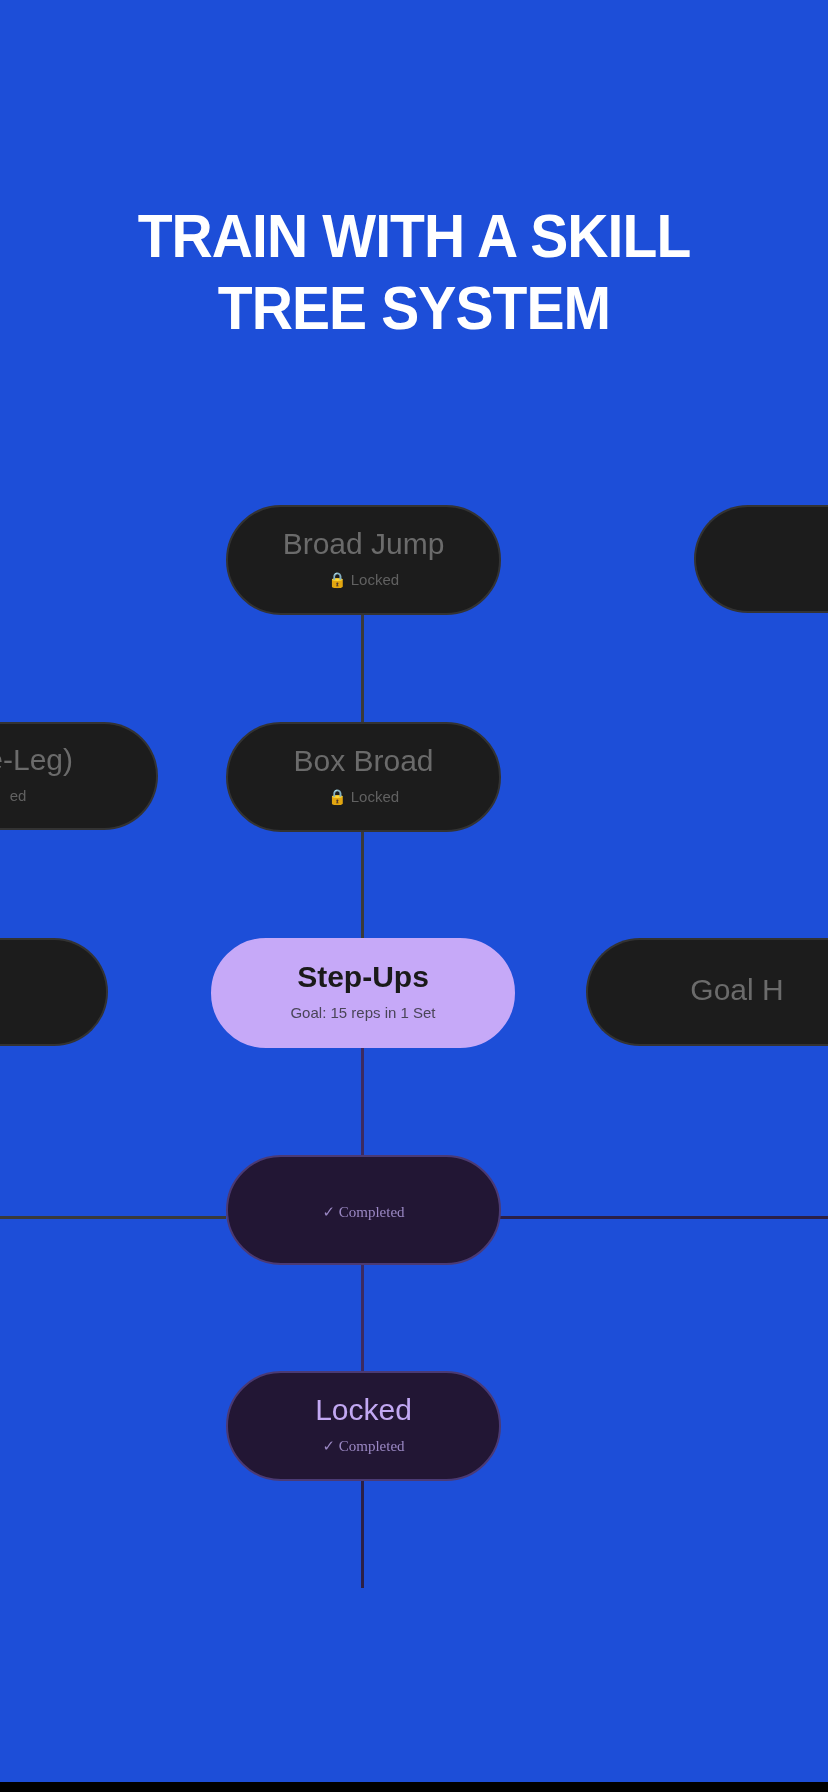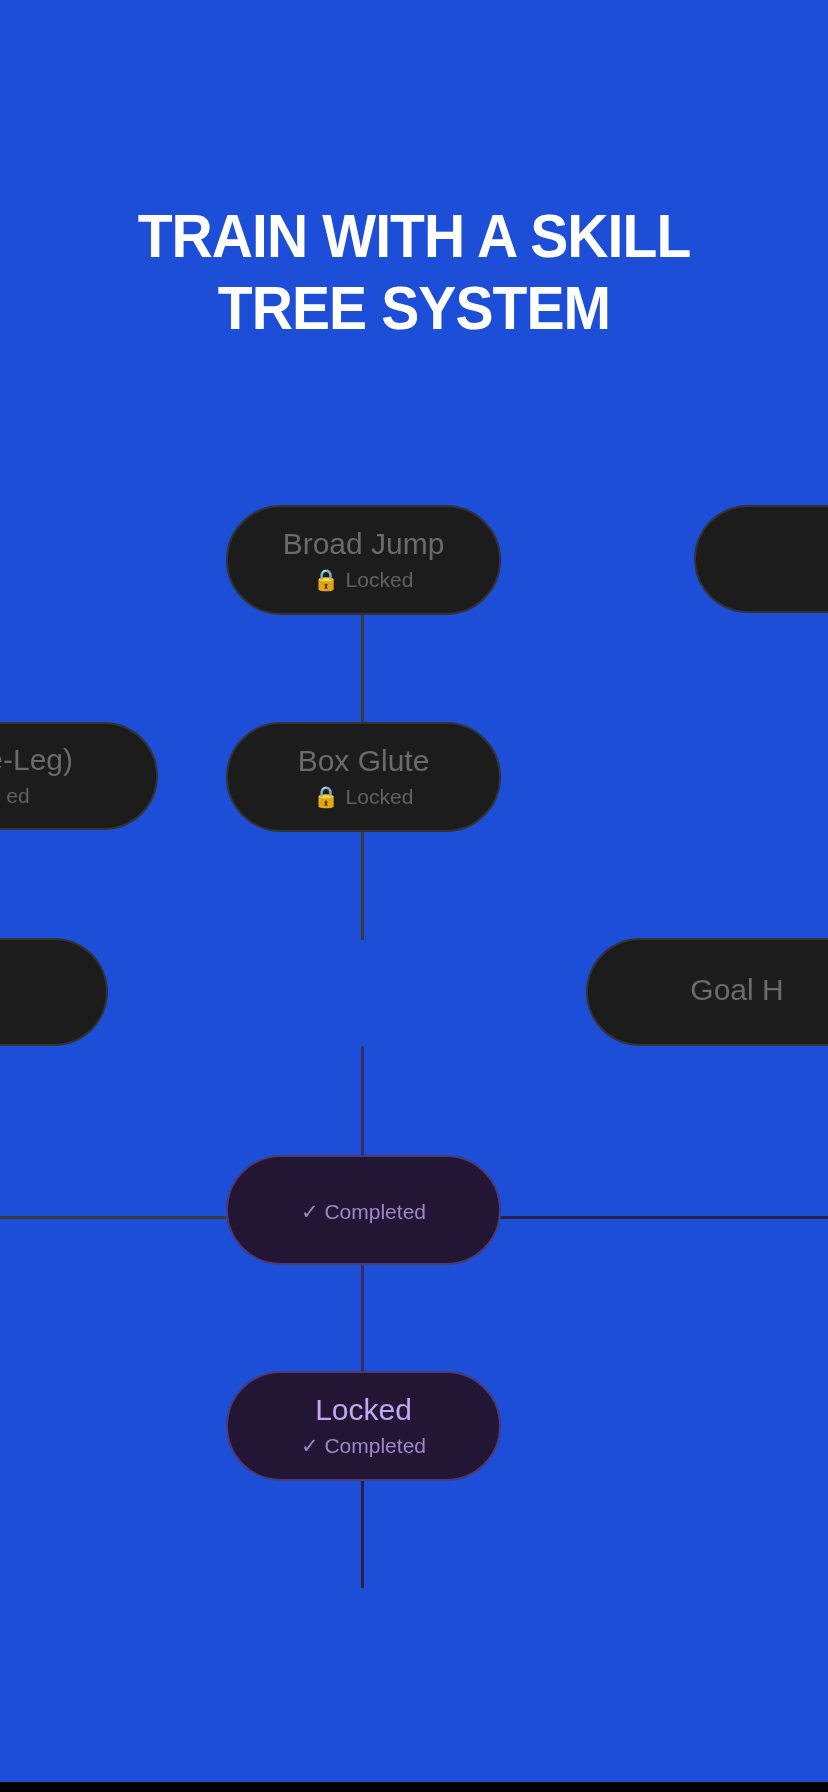--- a/index.html
+++ b/index.html
@@ -64,21 +64,21 @@
     text-align:center;
     -webkit-font-smoothing:antialiased;
   }
   .node .n-title {
     font-size:30px;
     font-weight:400;
     line-height:36px;
     white-space:nowrap;
   }
   .node .n-sub {
-    font-size:21px;
+    font-size:15px;
     font-weight:400;
     line-height:28px;
     margin-top:4px;
     white-space:nowrap;
   }
 
   
   .node.locked {
     background:#1c1c1c;
     border:2px solid #333333;
@@ -93,21 +93,21 @@
   }
   .node.active .n-title { color:#1a1a1a; font-weight:600; }
   .node.active .n-sub   { color:#4a4558; }
 
   
   .node.completed {
     background:#221634;
     border:2px solid #4b3a74;
   }
   .node.completed .n-title { color:#c2a8f3; }
-  .node.completed .n-sub   { color:#9b88c4; }
+  .node.completed .n-sub   { color:#9b88c4;font-family:Liberation Serif, serif; }
 
   
   .node.clip-left  { border-top-left-radius:0; border-bottom-left-radius:0; border-left:none; }
   .node.clip-right { border-top-right-radius:0; border-bottom-right-radius:0; border-right:none; }
   .node .n-inner {
     display:flex;
     flex-direction:column;
     align-items:center;
     justify-content:center;
     width:100%;
@@ -164,25 +164,31 @@
 
     <div class="node locked" style="left:226px; top:505px; width:275px; height:110px;">
       <div class="n-inner">
         <div class="n-title">Broad Jump</div>
         <div class="n-sub">🔒 Locked</div>
       </div>
     </div>
 
     <div class="node locked" style="left:226px; top:722px; width:275px; height:110px;">
       <div class="n-inner">
-        <div class="n-title">Box Glute</div>
+        <div class="n-title">Box Broad</div>
         <div class="n-sub">🔒 Locked</div>
       </div>
     </div>
 
+    <div class="node active" style="left:211px; top:938px; width:304px; height:110px;">
+      <div class="n-inner">
+        <div class="n-title">Step-Ups</div>
+        <div class="n-sub">Goal: 15 reps in 1 Set</div>
+      </div>
+    </div>
 
     <div class="node completed" style="left:226px; top:1155px; width:275px; height:110px;">
       <div class="n-inner">
         <div class="n-sub">✓ Completed</div>
       </div>
     </div>
 
     <div class="node completed" style="left:226px; top:1371px; width:275px; height:110px;">
       <div class="n-inner">
         <div class="n-title">Locked</div>

